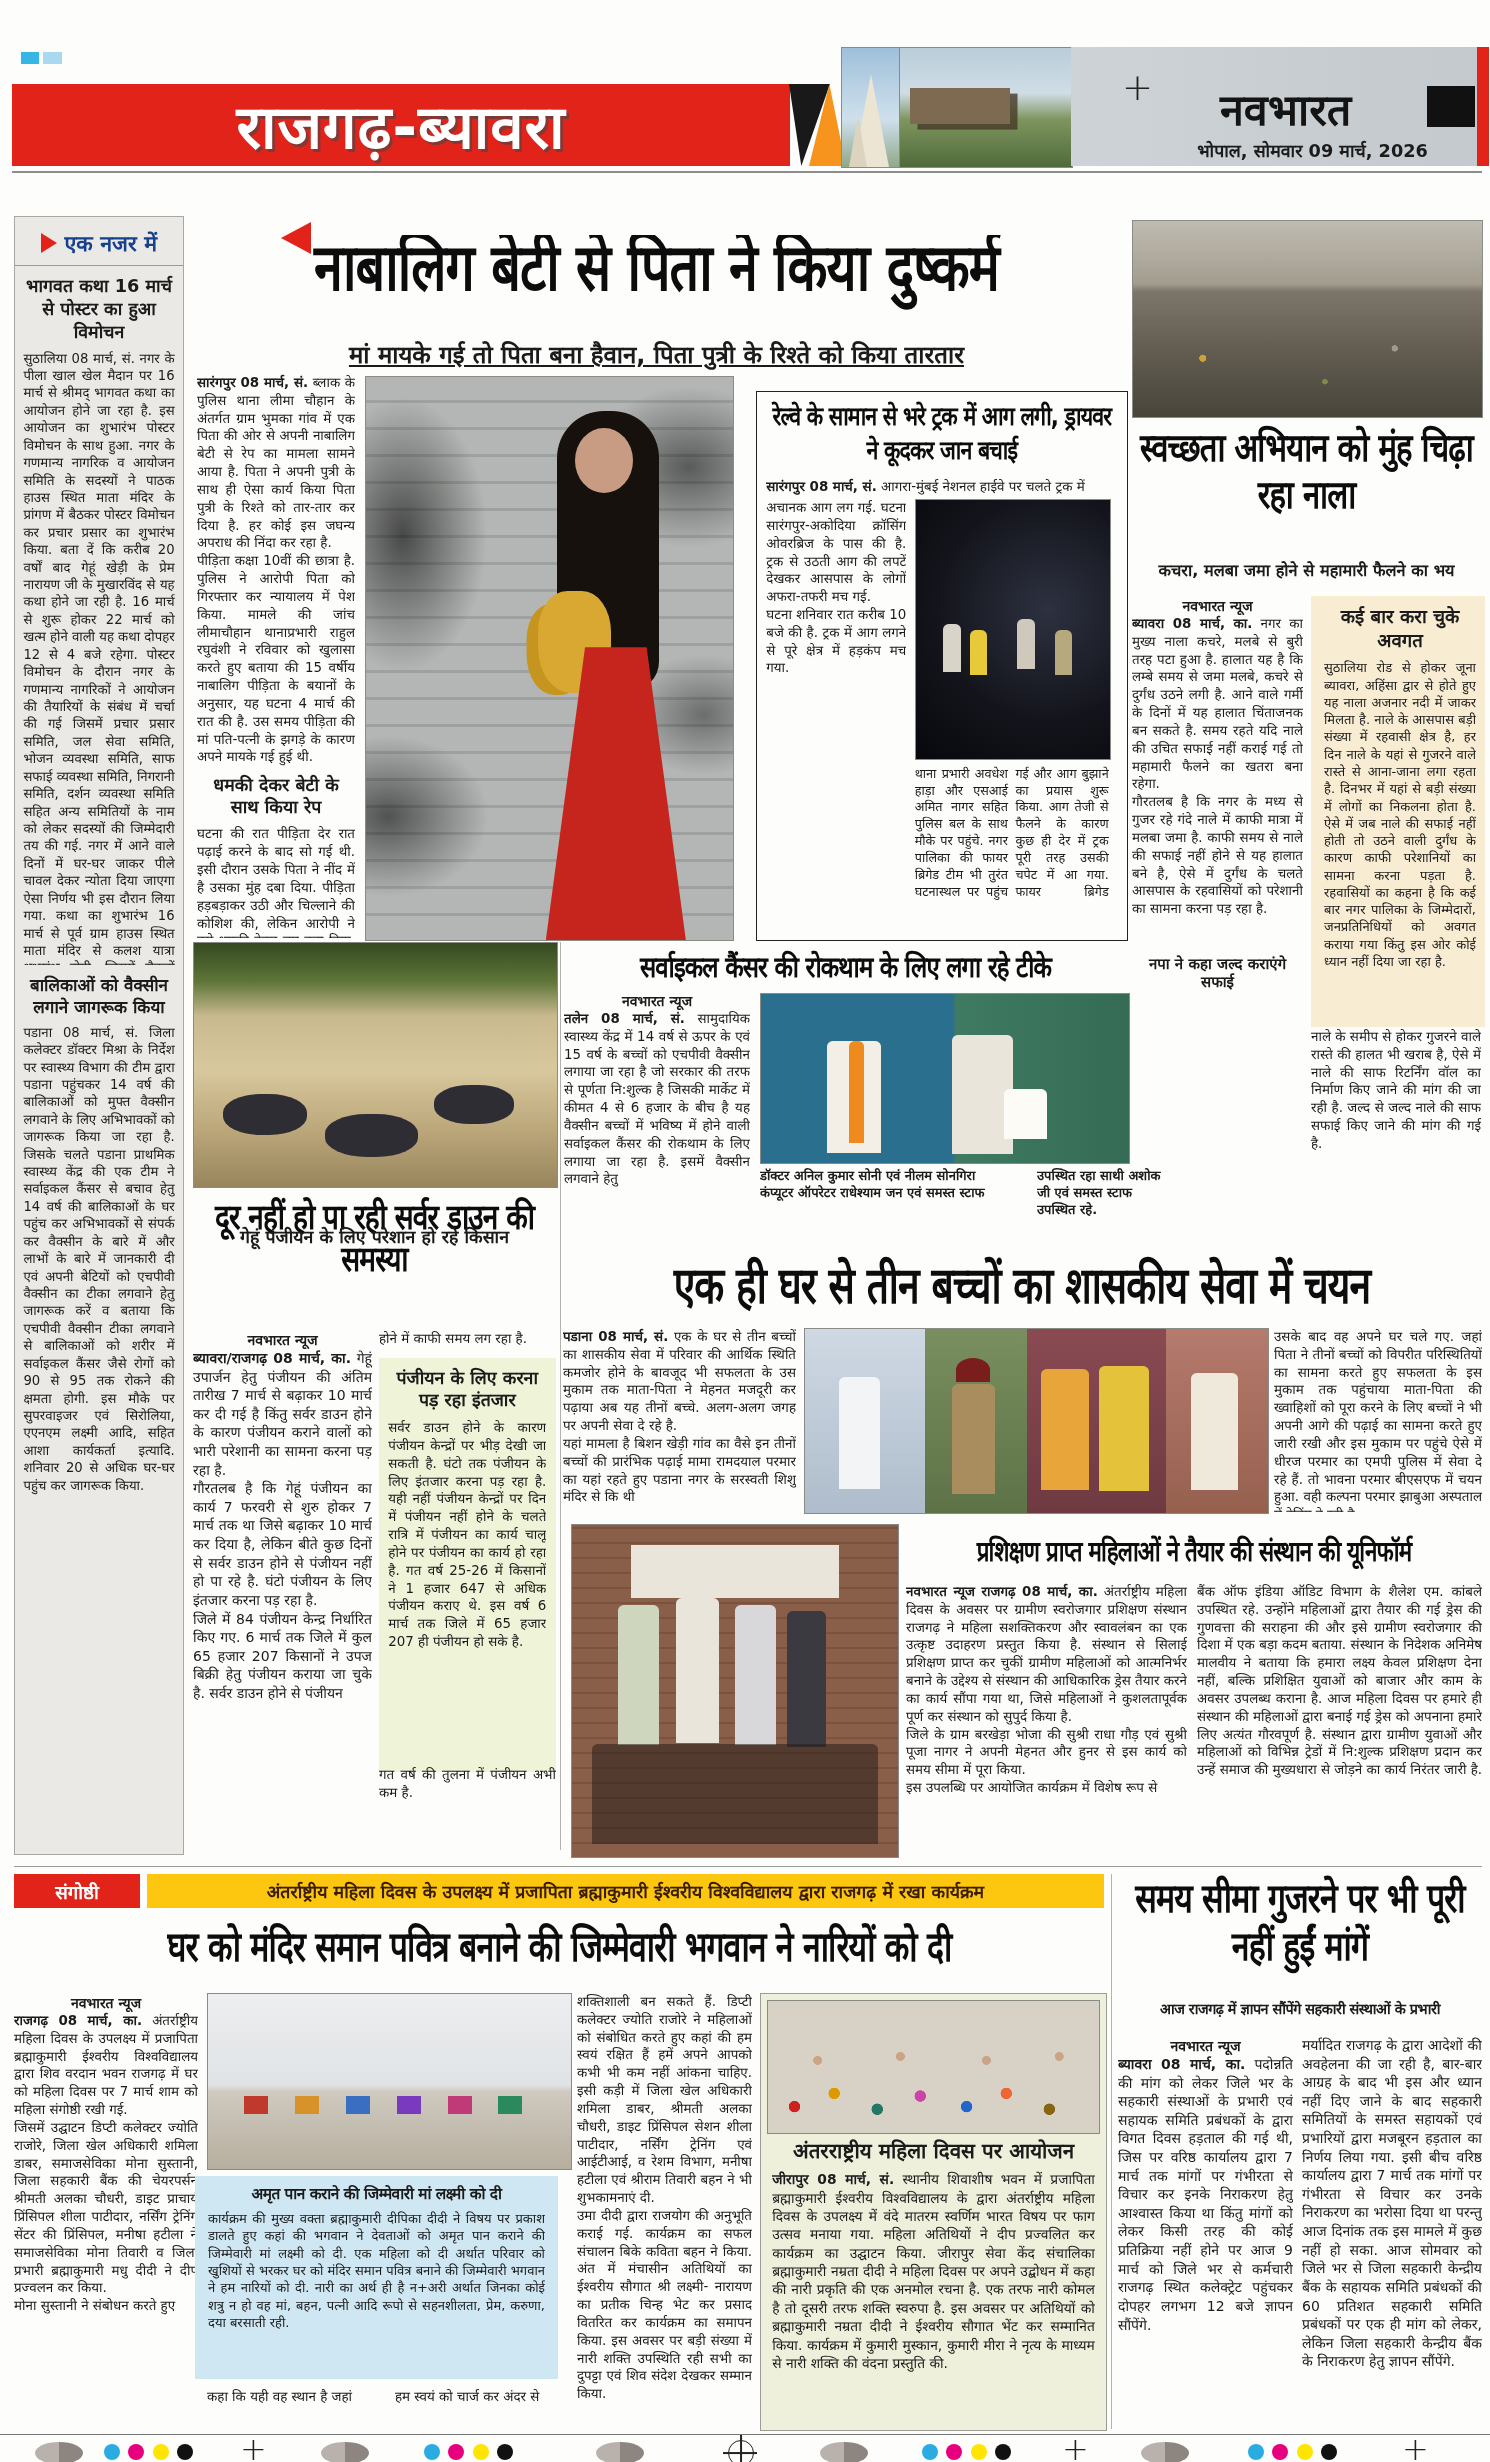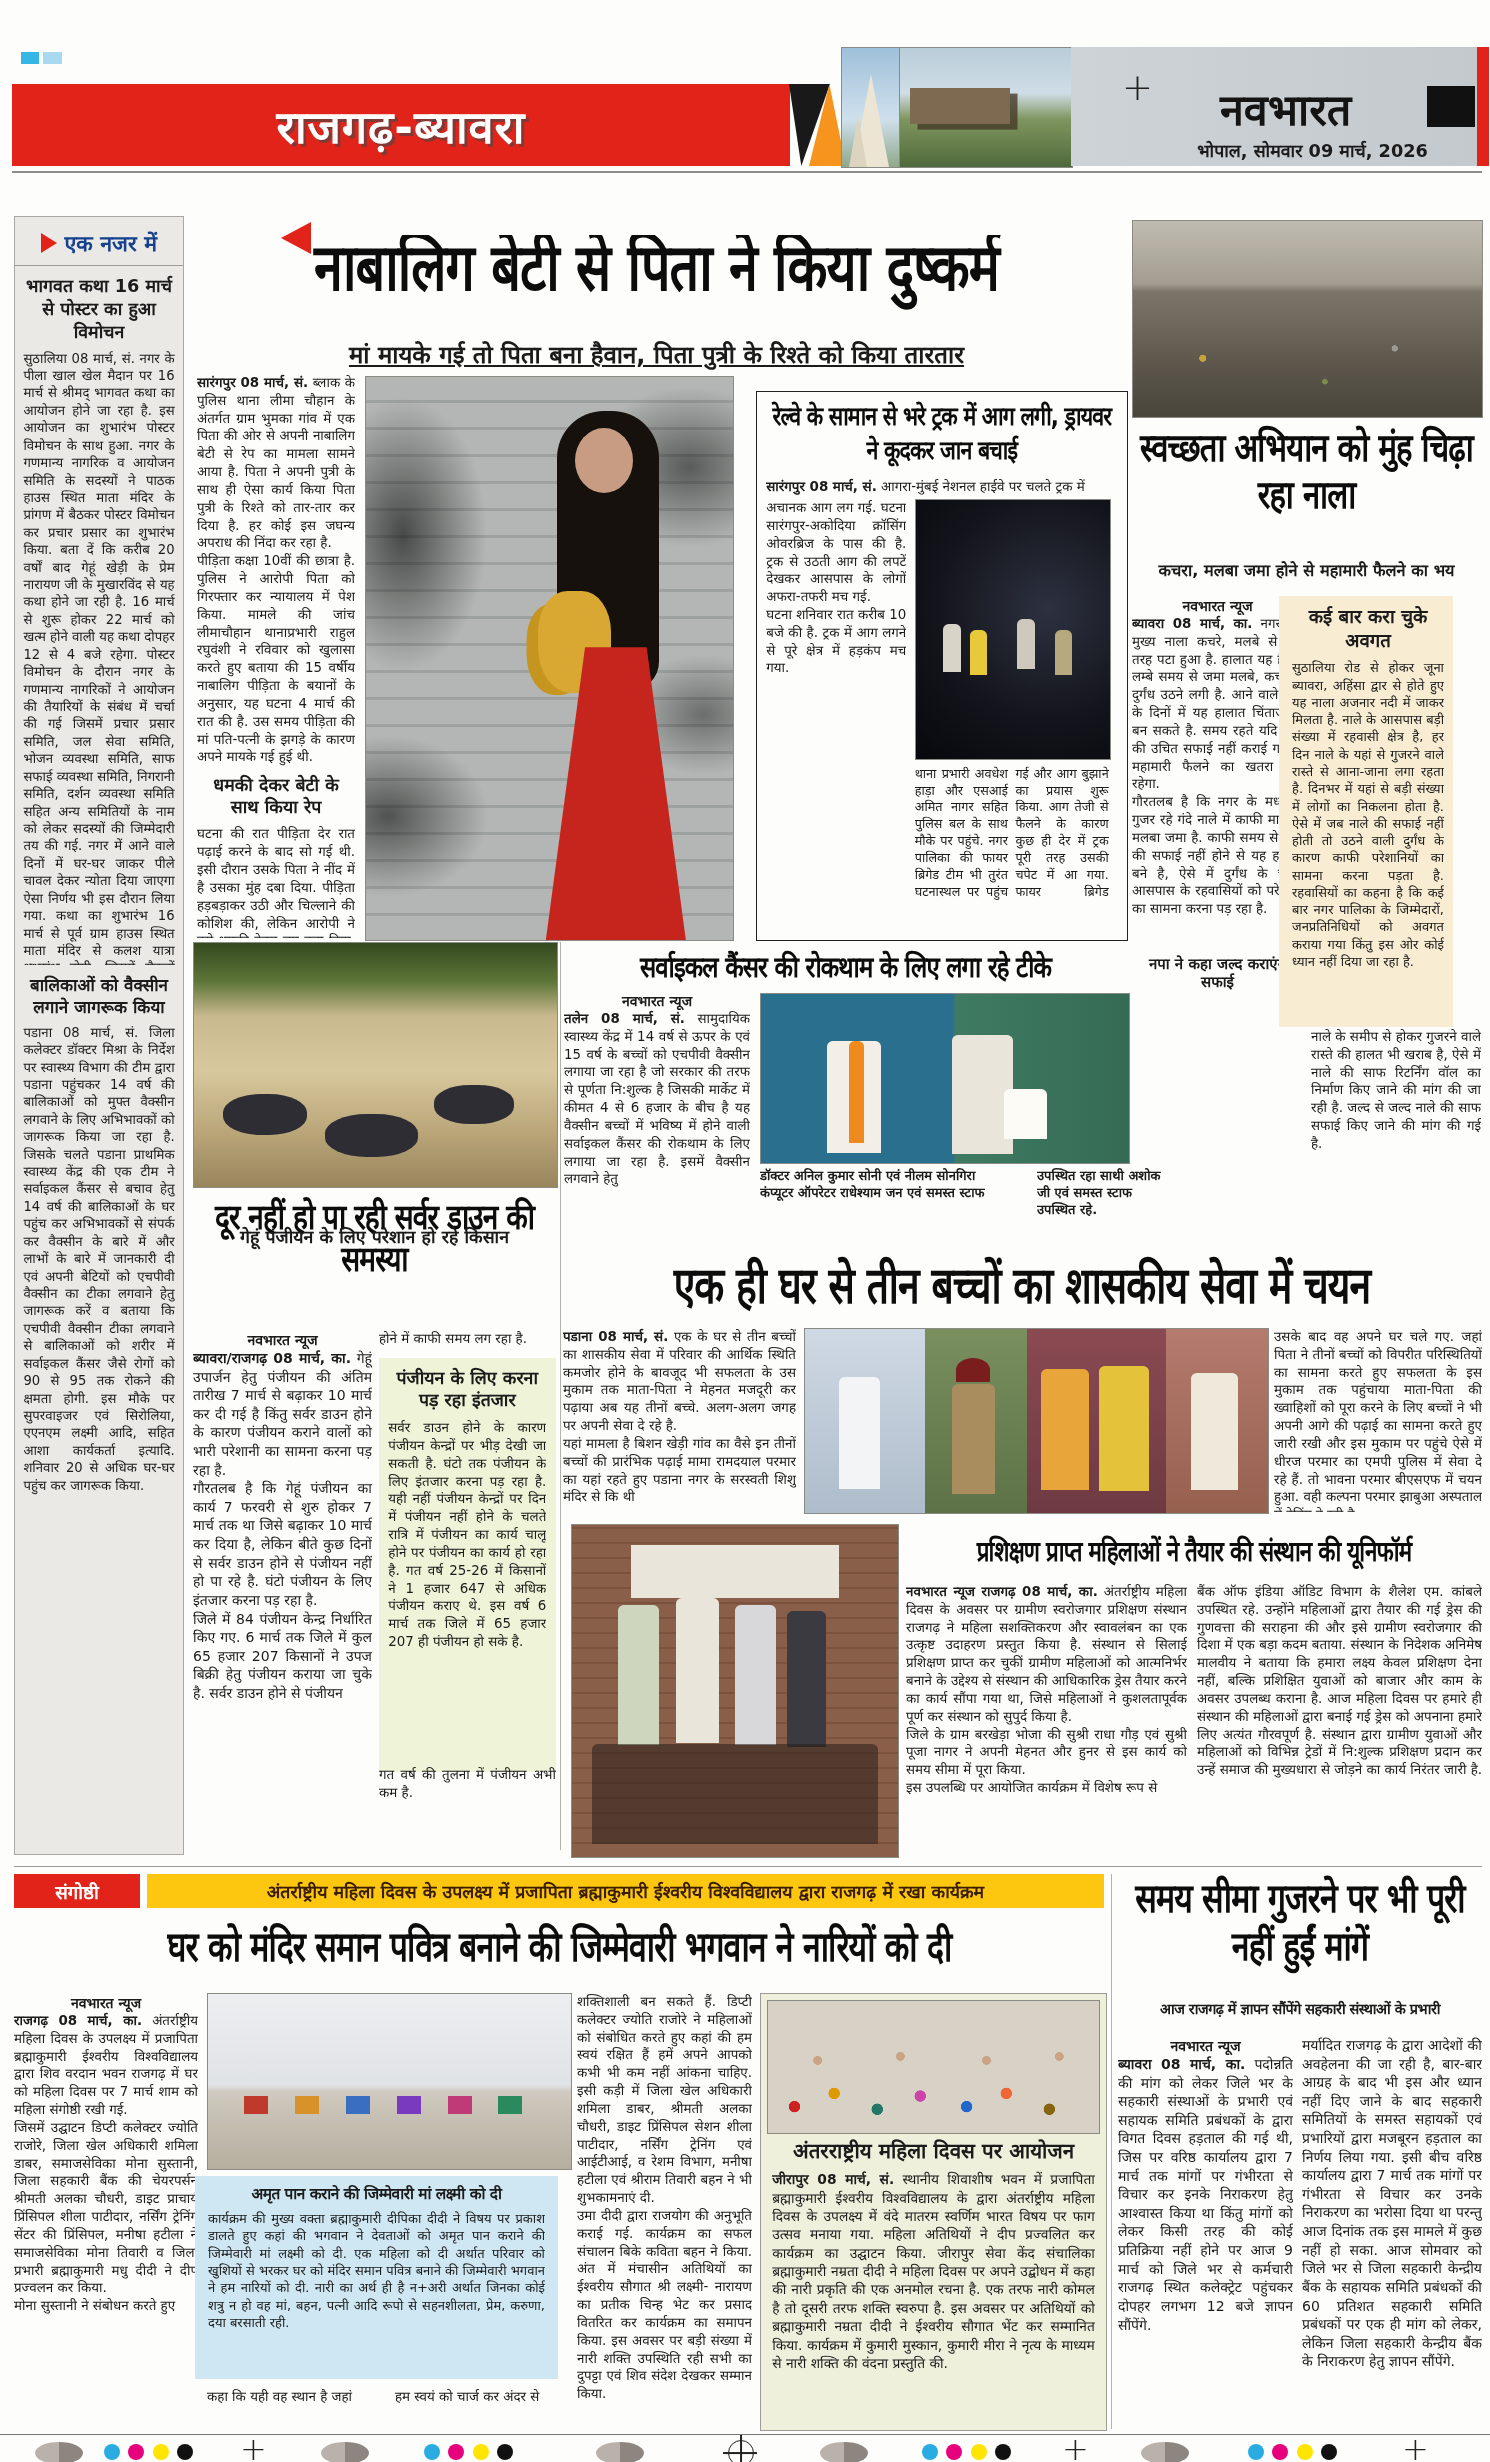--- a/index.html
+++ b/index.html
@@ -14,21 +14,21 @@
   .hl{font-weight:bold;color:#0c0c0c;letter-spacing:-0.9px;}
   .cy120{transform:scaleY(1.2);transform-origin:top center;}
   .cy125{transform:scaleY(1.25);transform-origin:top center;}
   .cy130{transform:scaleY(1.3);transform-origin:top center;}
   .nowrap{white-space:nowrap;}
   .body-text{font-size:13.4px;line-height:1.33;}
   .byline{font-weight:bold;text-align:center;font-size:14px;}
   .rule{background:#8d8d8d;}
   
   .banner{background:#e2231a;display:flex;align-items:center;justify-content:center;}
-  .banner-title{color:#fff;font-weight:bold;font-size:45px;letter-spacing:0.9px;
+  .banner-title{color:#fff;font-weight:bold;font-size:60px;letter-spacing:0.9px;
     text-shadow:2.8px 2.8px 0 rgba(70,70,70,.6);}
   .tri-black{background:#191919;clip-path:polygon(0 0,100% 0,30% 100%);}
   .tri-orange{background:#f7941d;clip-path:polygon(55% 0,100% 100%,0 100%);}
   .grayband{background:linear-gradient(90deg,#cdd3d6,#c3c9cc);}
   .logo{font-weight:bold;font-size:43px;color:#141414;}
   .logo-sq{background:#111;}
   .redbar{background:#e2231a;}
   .plus{font-size:37px;font-weight:300;color:#222;line-height:1;}
   
   .sidebar{background:#ebe9e5;border:0.9px solid #a9a7a1;}
@@ -199,21 +199,21 @@
 
   <div class="abs" style="left:1132px;top:596px;width:171px;height:644px;">
     <div class="byline">नवभारत न्यूज</div>
     <div class="body-text just clip" style="height:332px;">
       <span class="b">ब्यावरा 08 मार्च, का.</span>
       <span class="pre">नगर का मुख्य नाला कचरे, मलबे से बुरी तरह पटा हुआ है. हालात यह है कि लम्बे समय से जमा मलबे, कचरे से दुर्गंध उठने लगी है. आने वाले गर्मी के दिनों में यह हालात चिंताजनक बन सकते है. समय रहते यदि नाले की उचित सफाई नहीं कराई गई तो महामारी फैलने का खतरा बना रहेगा.
 गौरतलब है कि नगर के मध्य से गुजर रहे गंदे नाले में काफी मात्रा में मलबा जमा है. काफी समय से नाले की सफाई नहीं होने से यह हालात बने है, ऐसे में दुर्गंध के चलते आसपास के रहवासियों को परेशानी का सामना करना पड़ रहा है.</span>
     </div>
     <div class="b ctr" style="font-size:15px;line-height:1.25;padding:7.5px 0;">नपा ने कहा जल्द कराएंगे सफाई</div>
   </div>
-  <div class="abs creambox" style="left:1279px;top:596px;width:152px;height:412px;padding-left:13px;">
+  <div class="abs creambox" style="left:1311px;top:596px;width:152px;height:412px;padding-left:13px;">
     <div class="boxtitle" style="font-size:18.6px;">कई बार करा चुके अवगत</div>
     <div class="body-text just pre clip" style="height:346px;margin-top:7.5px;font-size:13px;">सुठालिया रोड से होकर जूना ब्यावरा, अहिंसा द्वार से होते हुए यह नाला अजनार नदी में जाकर मिलता है. नाले के आसपास बड़ी संख्या में रहवासी क्षेत्र है, हर दिन नाले के यहां से गुजरने वाले रास्ते से आना-जाना लगा रहता है. दिनभर में यहां से बड़ी संख्या में लोगों का निकलना होता है. ऐसे में जब नाले की सफाई नहीं होती तो उठने वाली दुर्गंध के कारण काफी परेशानियों का सामना करना पड़ता है. रहवासियों का कहना है कि कई बार नगर पालिका के जिम्मेदारों, जनप्रतिनिधियों को अवगत कराया गया किंतु इस ओर कोई ध्यान नहीं दिया जा रहा है.</div>
   </div>
   <div class="abs body-text just pre clip" style="left:1311px;top:1028px;width:170px;height:210px;">नाले के समीप से होकर गुजरने वाले रास्ते की हालत भी खराब है, ऐसे में नाले की साफ रिटर्निंग वॉल का निर्माण किए जाने की मांग की जा रही है. जल्द से जल्द नाले की साफ सफाई किए जाने की मांग की गई है.</div>
 
   <div class="abs hl ctr cy120 nowrap clip" style="left:564px;top:946px;width:563px;height:41px;font-size:24px;">सर्वाइकल कैंसर की रोकथाम के लिए लगा रहे टीके</div>
   <div class="abs" style="left:564px;top:991px;width:186px;height:248px;">
     <div class="byline">नवभारत न्यूज</div>
     <div class="body-text just clip" style="height:224px;">
       <span class="b">तलेन 08 मार्च, सं.</span>

